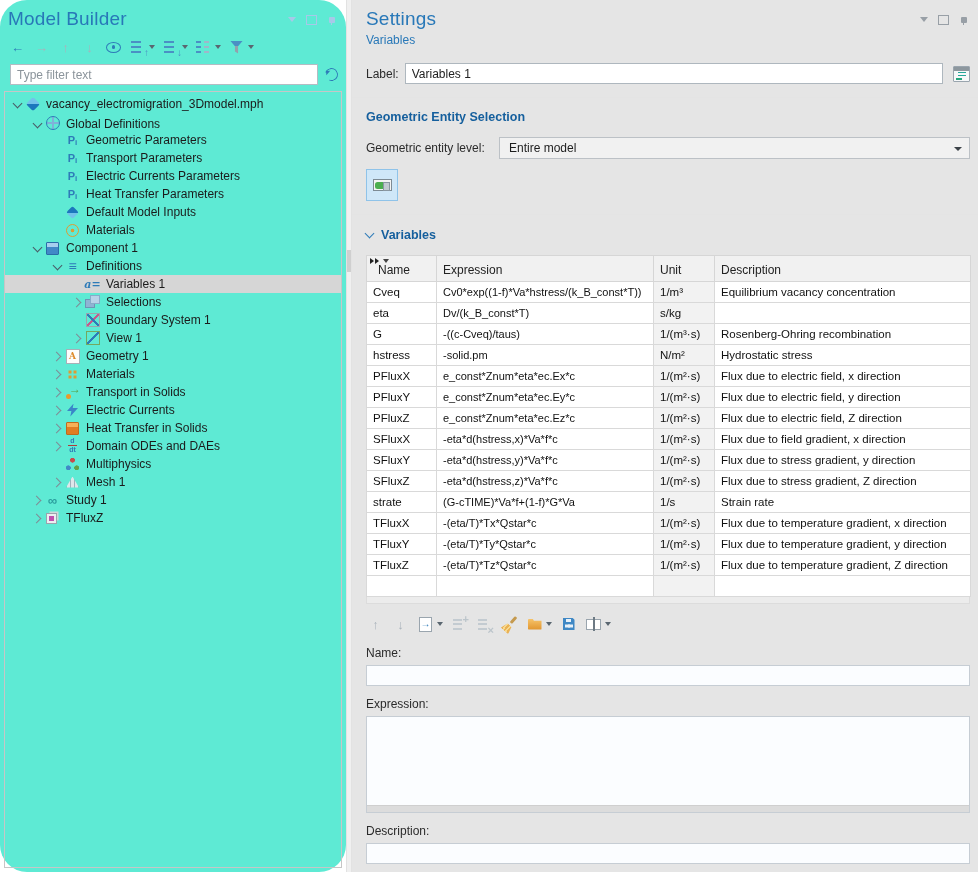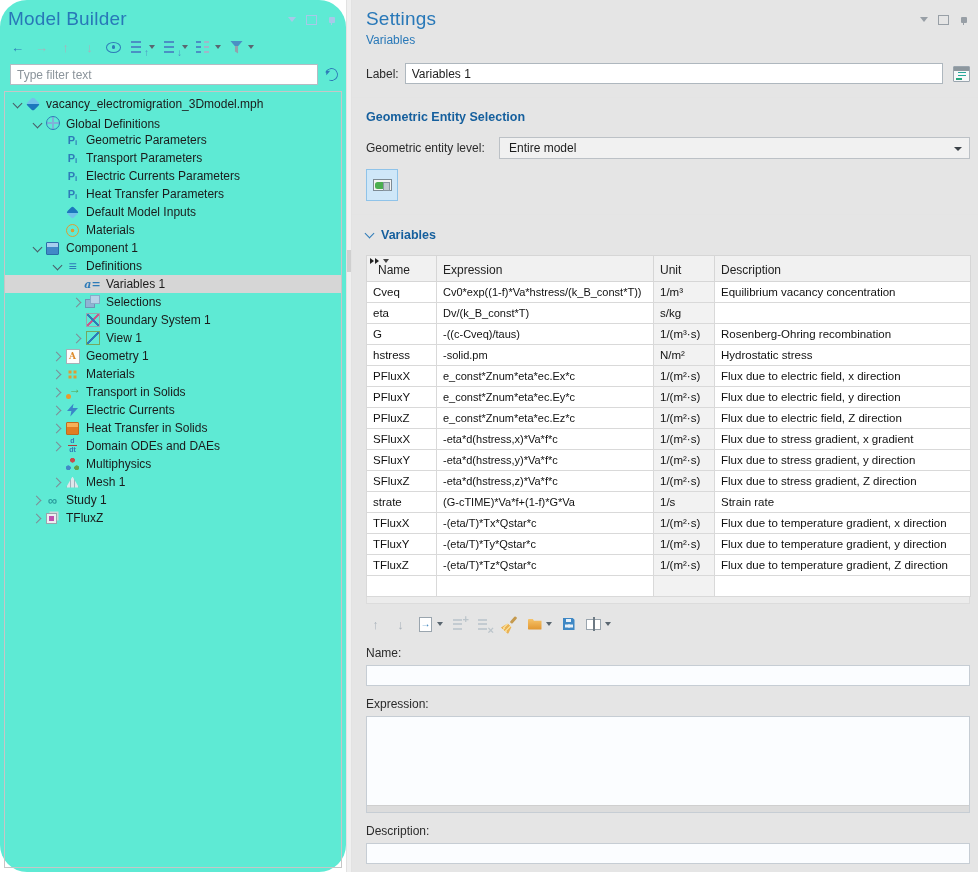--- a/index.html
+++ b/index.html
@@ -511,21 +511,21 @@
             <td class="td-name">PFluxZ</td>
             <td class="td-expr">e_const*Znum*eta*ec.Ez*c</td>
             <td class="td-unit">1/(m²·s)</td>
             <td class="td-desc">Flux due to electric field, Z direction</td>
           </tr>
 
           <tr class="var-row">
             <td class="td-name">SFluxX</td>
             <td class="td-expr">-eta*d(hstress,x)*Va*f*c</td>
             <td class="td-unit">1/(m²·s)</td>
-            <td class="td-desc">Flux due to stress gradient, x gradient</td>
+            <td class="td-desc">Flux due to field gradient, x direction</td>
           </tr>
 
           <tr class="var-row">
             <td class="td-name">SFluxY</td>
             <td class="td-expr">-eta*d(hstress,y)*Va*f*c</td>
             <td class="td-unit">1/(m²·s)</td>
             <td class="td-desc">Flux due to stress gradient, y direction</td>
           </tr>
 
           <tr class="var-row">

